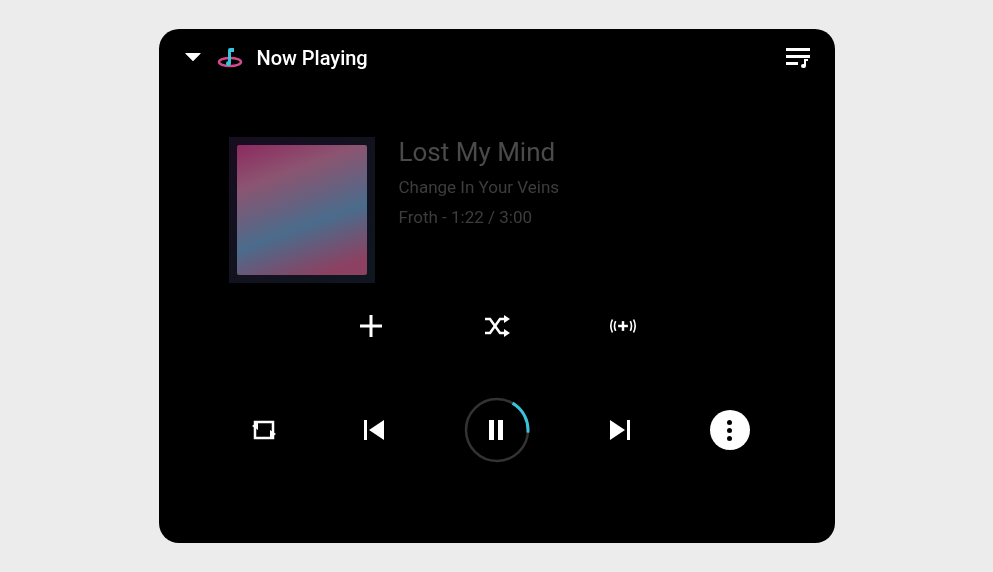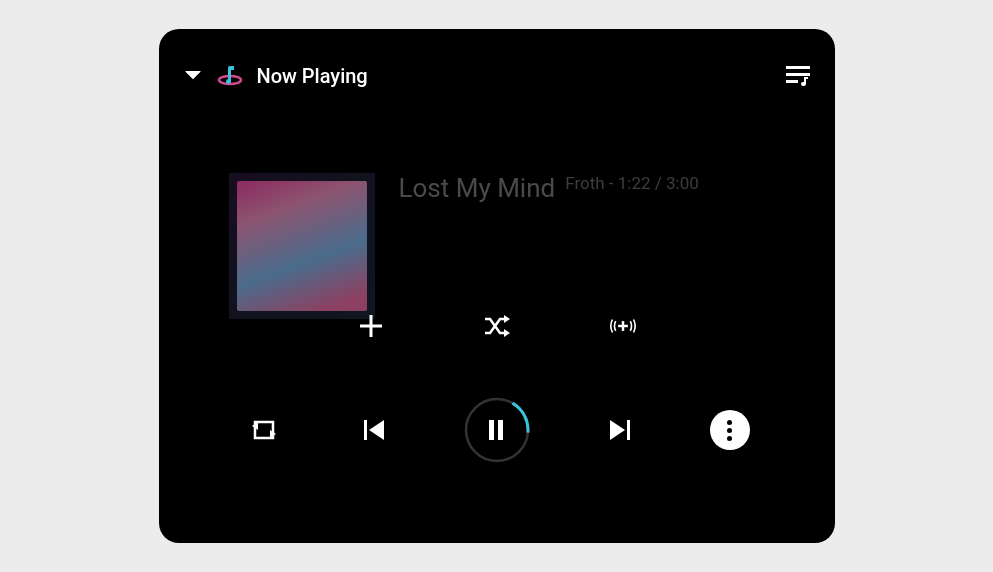--- a/index.html
+++ b/index.html
@@ -20,21 +20,21 @@
       width: 676px;
       height: 514px;
       background: #000;
       border-radius: 20px;
       position: relative;
       overflow: hidden;
     }
     .header {
       display: flex;
       align-items: center;
-      padding: 34px 24px;
+      padding: 16px 24px;
       gap: 14px;
     }
     .chevron-down {
       width: 20px;
       height: 20px;
       display: flex;
       align-items: center;
       justify-content: center;
       cursor: pointer;
     }
@@ -75,21 +75,21 @@
       position: absolute;
       top: 8px;
       left: 8px;
       right: 8px;
       bottom: 8px;
       background: linear-gradient(160deg, #ff4db0 0%, #ff99cc 25%, #88c5ff 60%, #ff77b3 90%);
       border-radius: 2px;
     }
     .track-meta {
       display: flex;
-      flex-direction: row;
+      flex-direction: column;
       gap: 10px;
       color: #555;
     }
     .track-title {
       font-size: 26px;
       font-weight: 400;
       color: #4a4a4a;
     }
     .track-album {
       font-size: 17px;
@@ -208,20 +208,21 @@
       </svg>
     </div>
   </div>
 
   <div class="content">
     <div class="album-art">
       <div class="album-art-inner"></div>
     </div>
     <div class="track-meta">
       <div class="track-title">Lost My Mind</div>
+      <div class="track-album">Change In Your Veins</div>
       <div class="track-time">
         <span>Froth</span><span> - </span><span>1:22</span><span> / </span><span>3:00</span>
       </div>
     </div>
   </div>
 
   <div class="mid-actions">
     <div class="action-btn">
       <svg width="22" height="22" viewBox="0 0 22 22">
         <rect x="9.5" y="0" width="3" height="22" fill="#fff"></rect>

